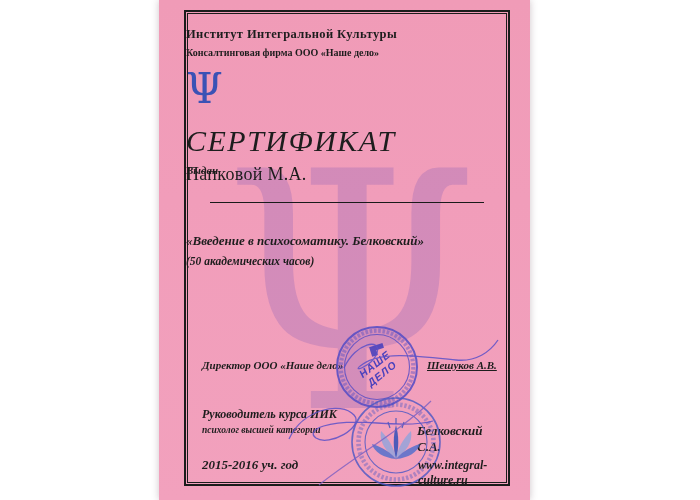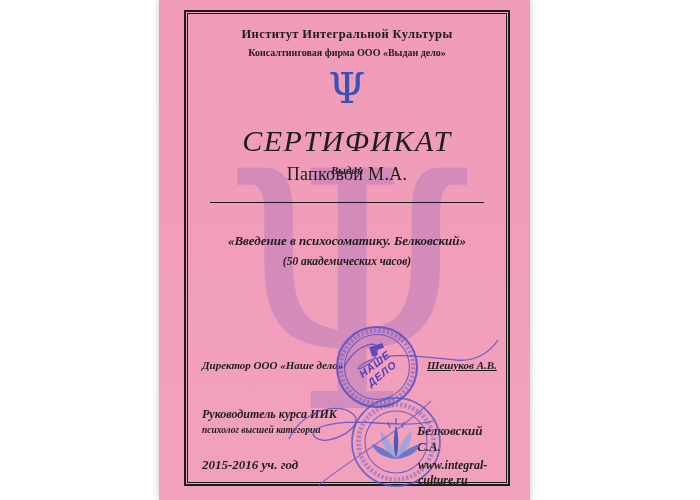--- a/index.html
+++ b/index.html
@@ -14,21 +14,21 @@
     background:linear-gradient(180deg,#f09bb7 0%,#f19dba 40%,#f2a1bd 100%);
     box-shadow:0 0 7px rgba(60,20,40,.25);
   }
   .border{
     position:absolute;left:25px;top:10px;width:322px;height:472px;
     border:2.5px solid #1c1c1c;
   }
   .border-inner{
     position:absolute;inset:1px;border:1px solid #1c1c1c;pointer-events:none;
   }
-  .abs{position:absolute;left:0;right:0;text-align:center;color:#1d1d1d;}
+  .abs{position:absolute;left:0;right:0;color:#1d1d1d;}
   .watermark{
     position:absolute;top:117px;left:calc(50% + 4px);
     transform:translateX(-50%) scaleX(.88);
     font-size:330px;line-height:1;font-family:"DejaVu Serif", serif;
     color:rgba(104,78,180,.22);z-index:0;white-space:nowrap;
   }
   .content{position:absolute;inset:0;z-index:1;}
   .institute{top:15px;font-size:12.5px;font-weight:bold;letter-spacing:.4px;}
   .firm{top:35px;font-size:10px;font-weight:bold;}
   .psi-top{top:56px;font-size:42px;line-height:1;color:#3b52b5;font-family:"DejaVu Serif", serif;}
@@ -63,21 +63,21 @@
 <div class="photo">
   <div class="cert">
     <div class="border">
       <div class="border-inner"></div>
 
       <div class="watermark">Ψ</div>
 
       <div class="content">
 
         <div class="abs institute">Институт Интегральной Культуры</div>
-        <div class="abs firm">Консалтинговая фирма ООО «Выдан дело»</div>
+        <div class="abs firm">Консалтинговая фирма ООО «Наше дело»</div>
 
         <div class="abs psi-top">Ψ</div>
 
         <div class="abs title">СЕРТИФИКАТ</div>
 
         <div class="abs issued">Выдан</div>
         <div class="abs recipient">Папковой М.А.</div>
         <div class="name-line"></div>
 
         <div class="abs seminar">«Введение в психосоматику. Белковский»</div>

